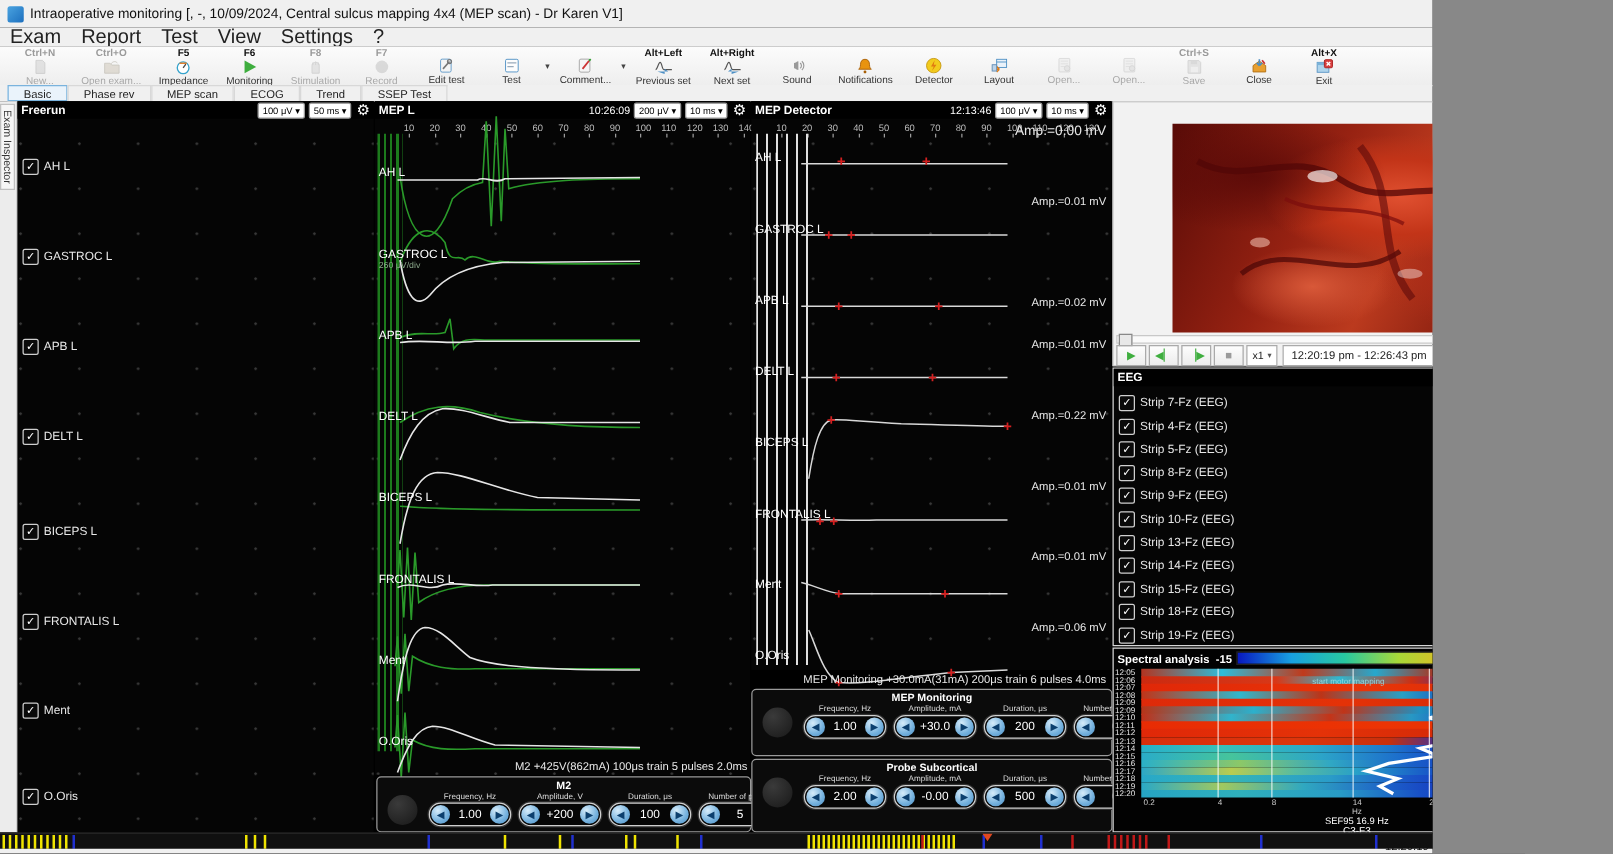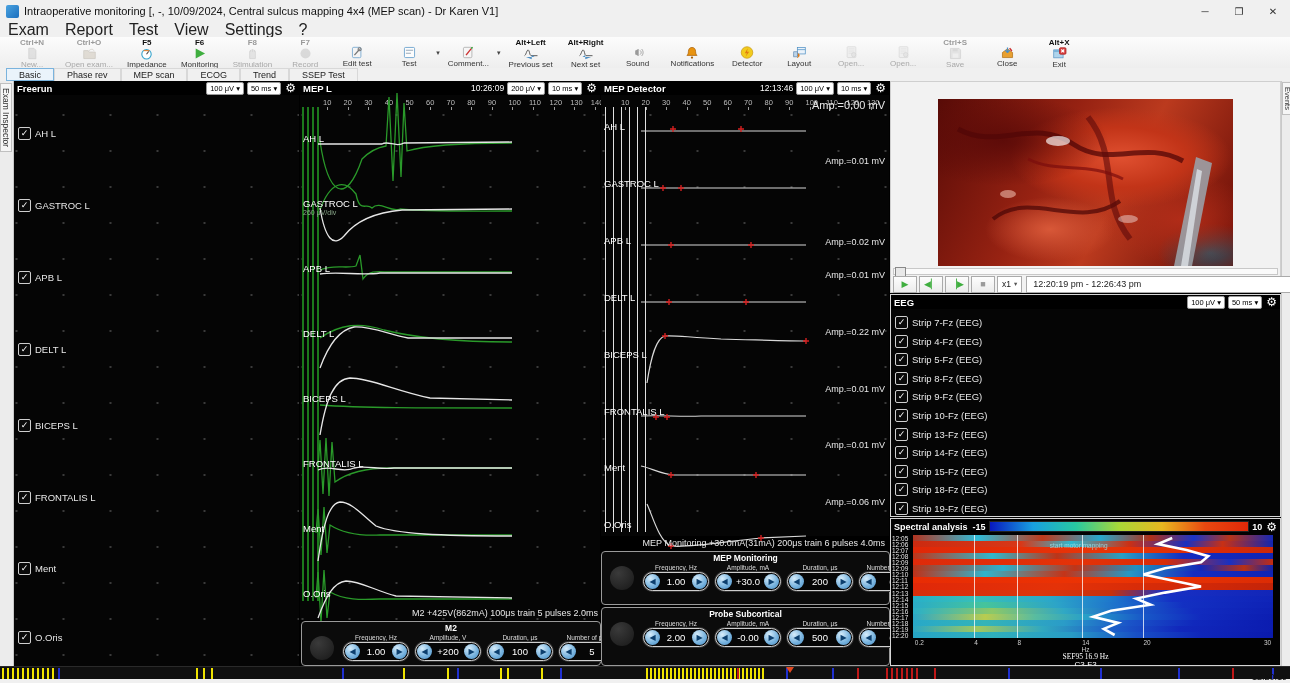--- a/index.html
+++ b/index.html
@@ -1,16 +1,16 @@
 <!DOCTYPE html>
 <html><head>
 <meta charset="utf-8">
 <style>
   html,body{margin:0;padding:0;background:#888;}
-  #app{position:relative;width:1290px;height:683px;background:#000;font-family:"Liberation Sans",sans-serif;overflow:hidden;-webkit-font-smoothing:antialiased;}
+  #app{position:relative;width:1146px;height:683px;background:#000;font-family:"Liberation Sans",sans-serif;overflow:hidden;-webkit-font-smoothing:antialiased;}
   .abs{position:absolute;}
   
   #titlebar{left:0;top:0;width:1290px;height:22px;background:#f0f0f0;display:flex;align-items:center;font-size:11px;color:#111;}
   #appicon{width:13px;height:13px;margin:0 5px 0 6px;background:linear-gradient(135deg,#4aa3e0,#1c6fbe);border-radius:2px;}
   .wbtns{margin-left:auto;display:flex;height:22px;}
   .wbtn{width:34px;height:22px;display:flex;align-items:center;justify-content:center;font-size:10px;color:#333;}
   #menubar{left:0;top:22px;width:1290px;height:15px;background:#f0f0f0;display:flex;align-items:center;font-size:16px;color:#222;}
   .menuitem{padding:0 8px;}
   
   #toolbar{left:0;top:37px;width:1290px;height:31px;background:linear-gradient(#fcfcfc,#eeeeee);display:flex;align-items:stretch;padding-left:6px;border-bottom:1px solid #ddd;}
@@ -78,21 +78,21 @@
   
   #spectralpanel{left:890px;top:518px;width:391px;height:148px;border:1px solid #d6d6d6;background:#020202;box-sizing:border-box;}
   #spechead{display:flex;align-items:center;height:15px;color:#fff;font-size:9px;font-weight:bold;padding:0 3px;}
   #specbar{flex:1;height:9px;margin:0 3px;background:linear-gradient(90deg,#0818c0,#18a0e0,#28c8a0,#a8d838,#e8b820,#e84810,#e02808);border:1px solid #222;}
   #heat{position:absolute;left:22px;top:16px;width:360px;height:103px;}
   .hrow{position:absolute;left:0;width:100%;}
   .tlab{position:absolute;left:-21px;width:20px;text-align:left;color:#e8e8e8;font-size:6.5px;}
   .vgrid{position:absolute;top:0;bottom:0;width:1px;background:rgba(255,255,255,.75);}
   .xt{position:absolute;top:120px;color:#cfcfcf;font-size:6.5px;}
   #hzlab{position:absolute;top:127px;left:0;width:100%;text-align:center;color:#cfcfcf;font-size:6.5px;}
-  #seflab{position:absolute;top:133px;left:0;width:100%;text-align:center;color:#fff;font-size:7.5px;font-family:Liberation Serif, serif;}
+  #seflab{position:absolute;top:133px;left:0;width:100%;text-align:center;color:#fff;font-size:7.5px;}
   #chanlab{position:absolute;top:141px;left:0;width:100%;text-align:center;color:#fff;font-size:8px;}
   .annot{position:absolute;font-size:6.5px;color:#9adfe8;opacity:.85;white-space:nowrap;}
   
   #timeline{left:0;top:666px;width:1290px;height:13px;background:#101010;border-top:1px solid #2a2a2a;}
   .tlmark{position:absolute;top:1px;width:2px;height:11px;}
   #tltri{position:absolute;top:0;width:0;height:0;border-left:4px solid transparent;border-right:4px solid transparent;border-top:6px solid #e04820;}
   #footer{left:0;top:679px;width:1290px;height:4px;background:#f0f0f0;}
   #endtime{position:absolute;top:672px;right:3px;font-size:9px;color:#111;}
   .stimstrip{position:absolute;}
 </style>

